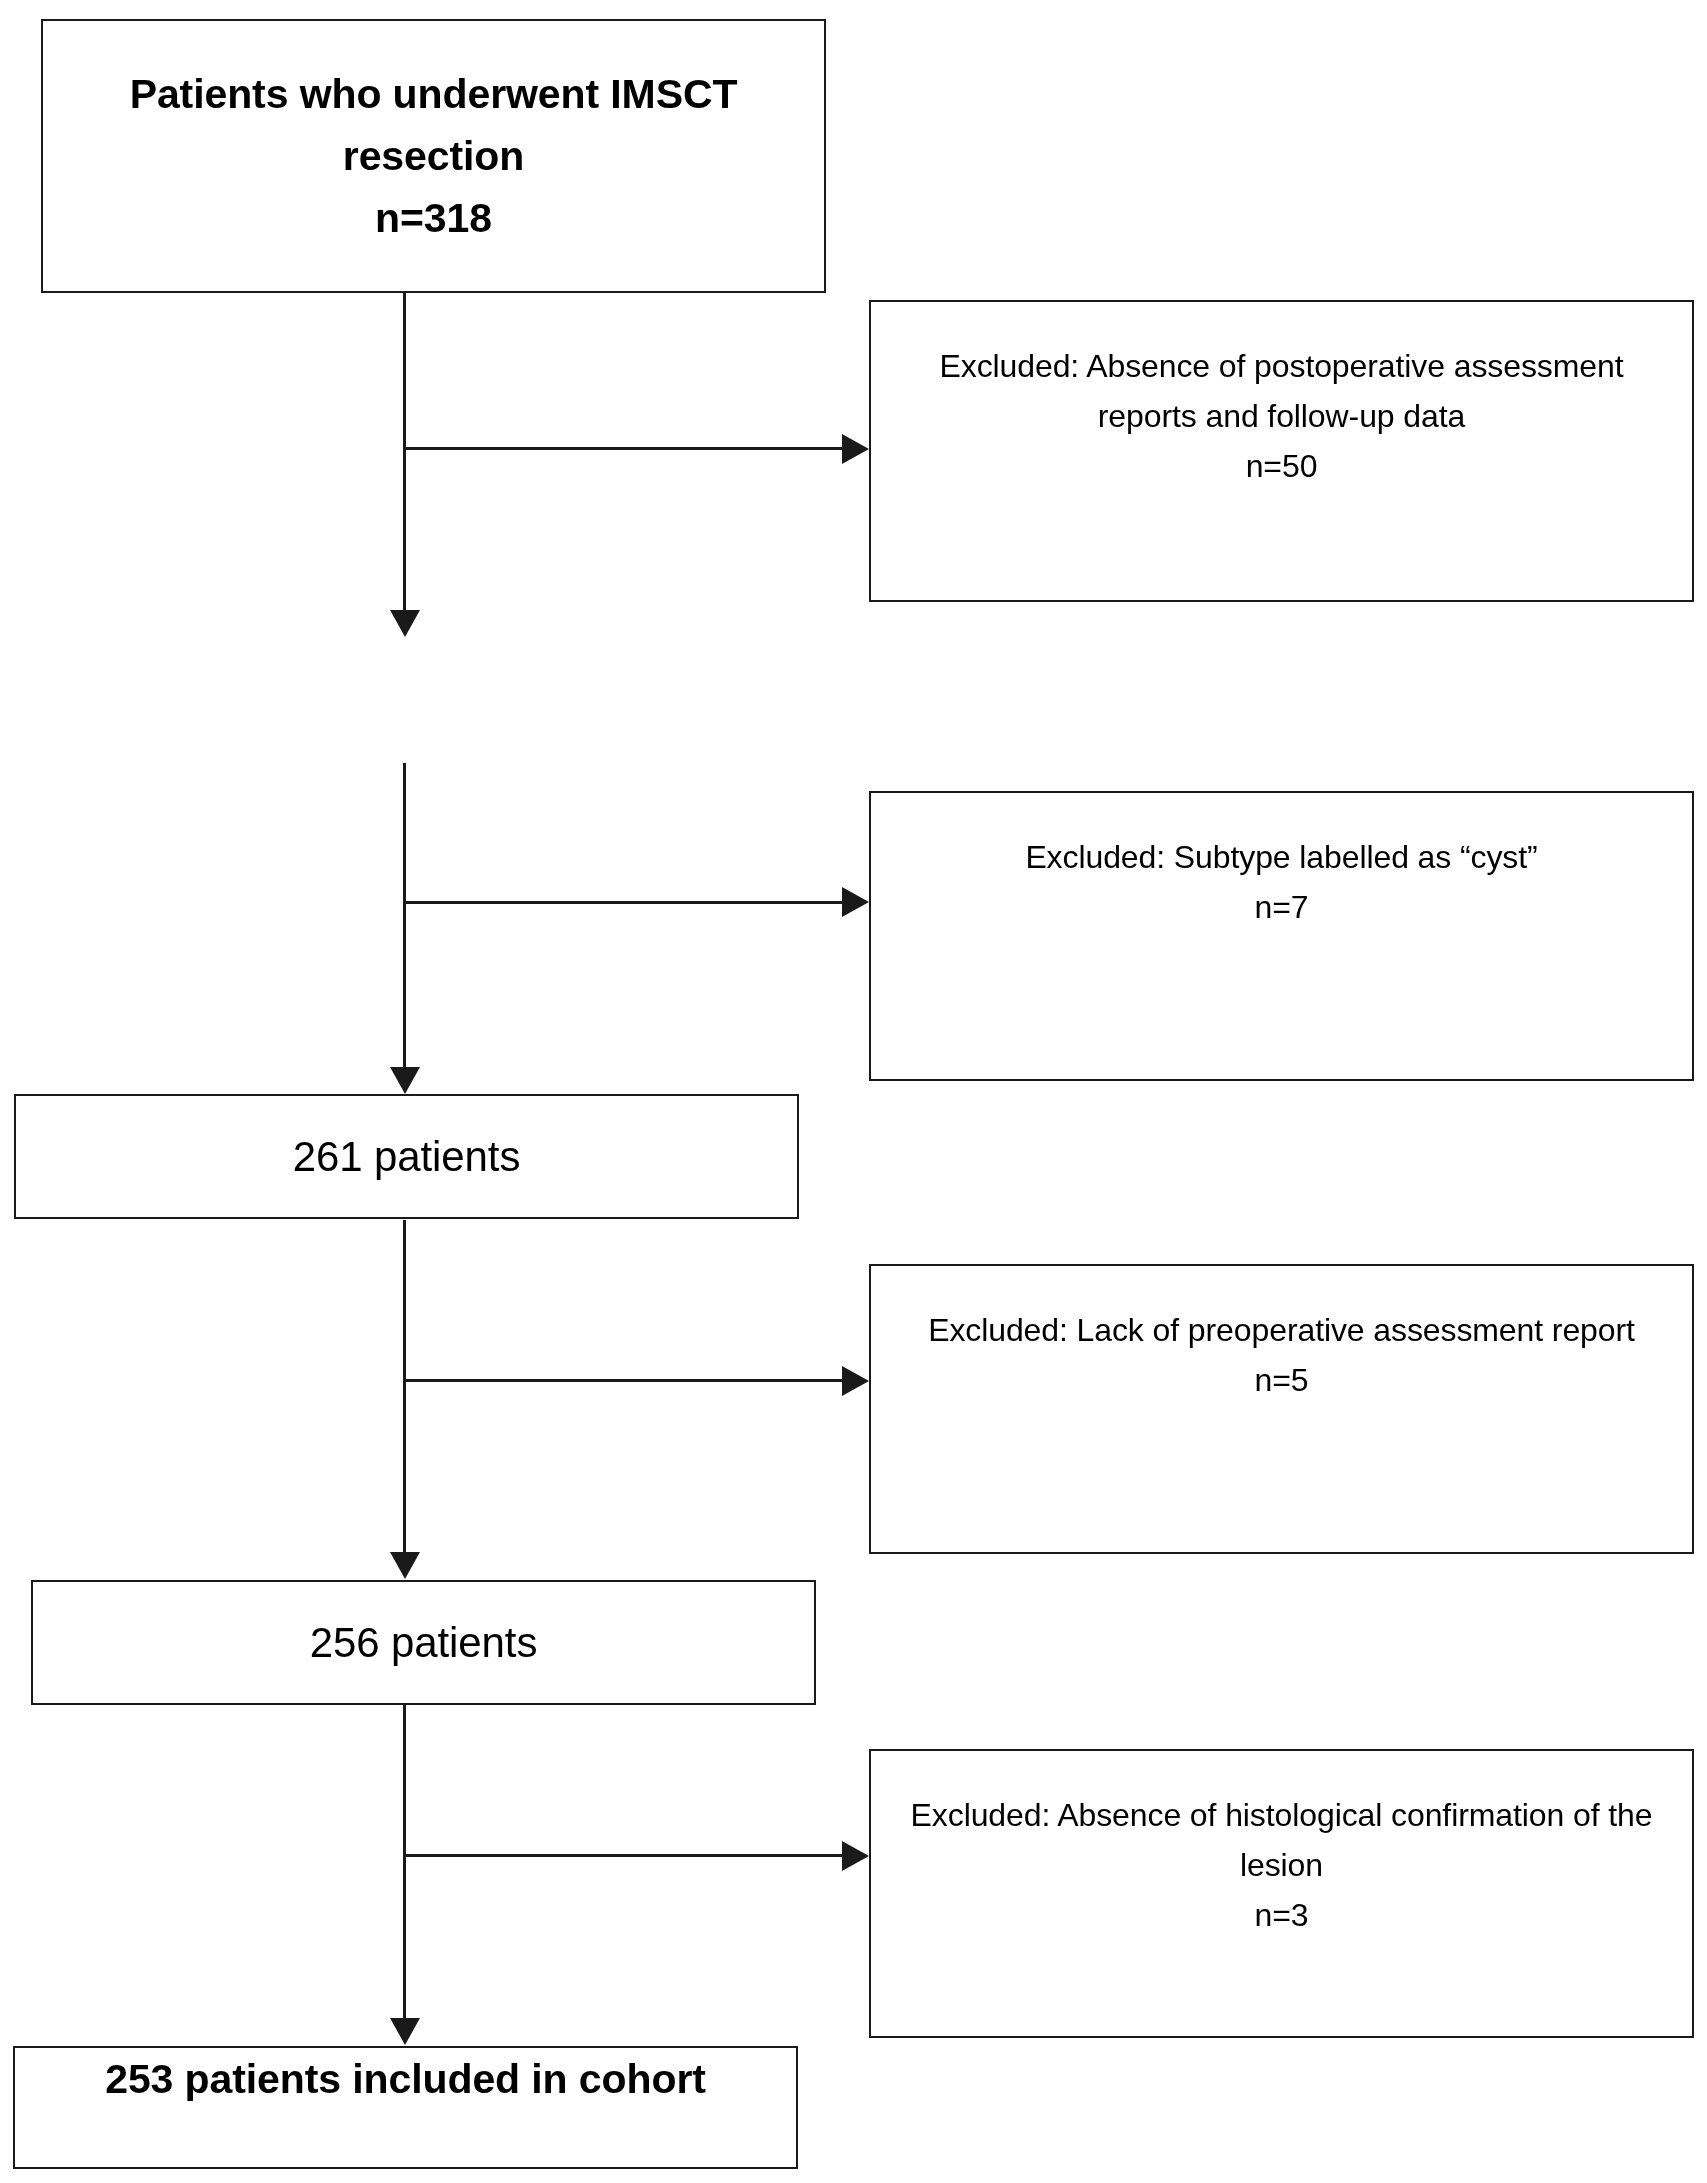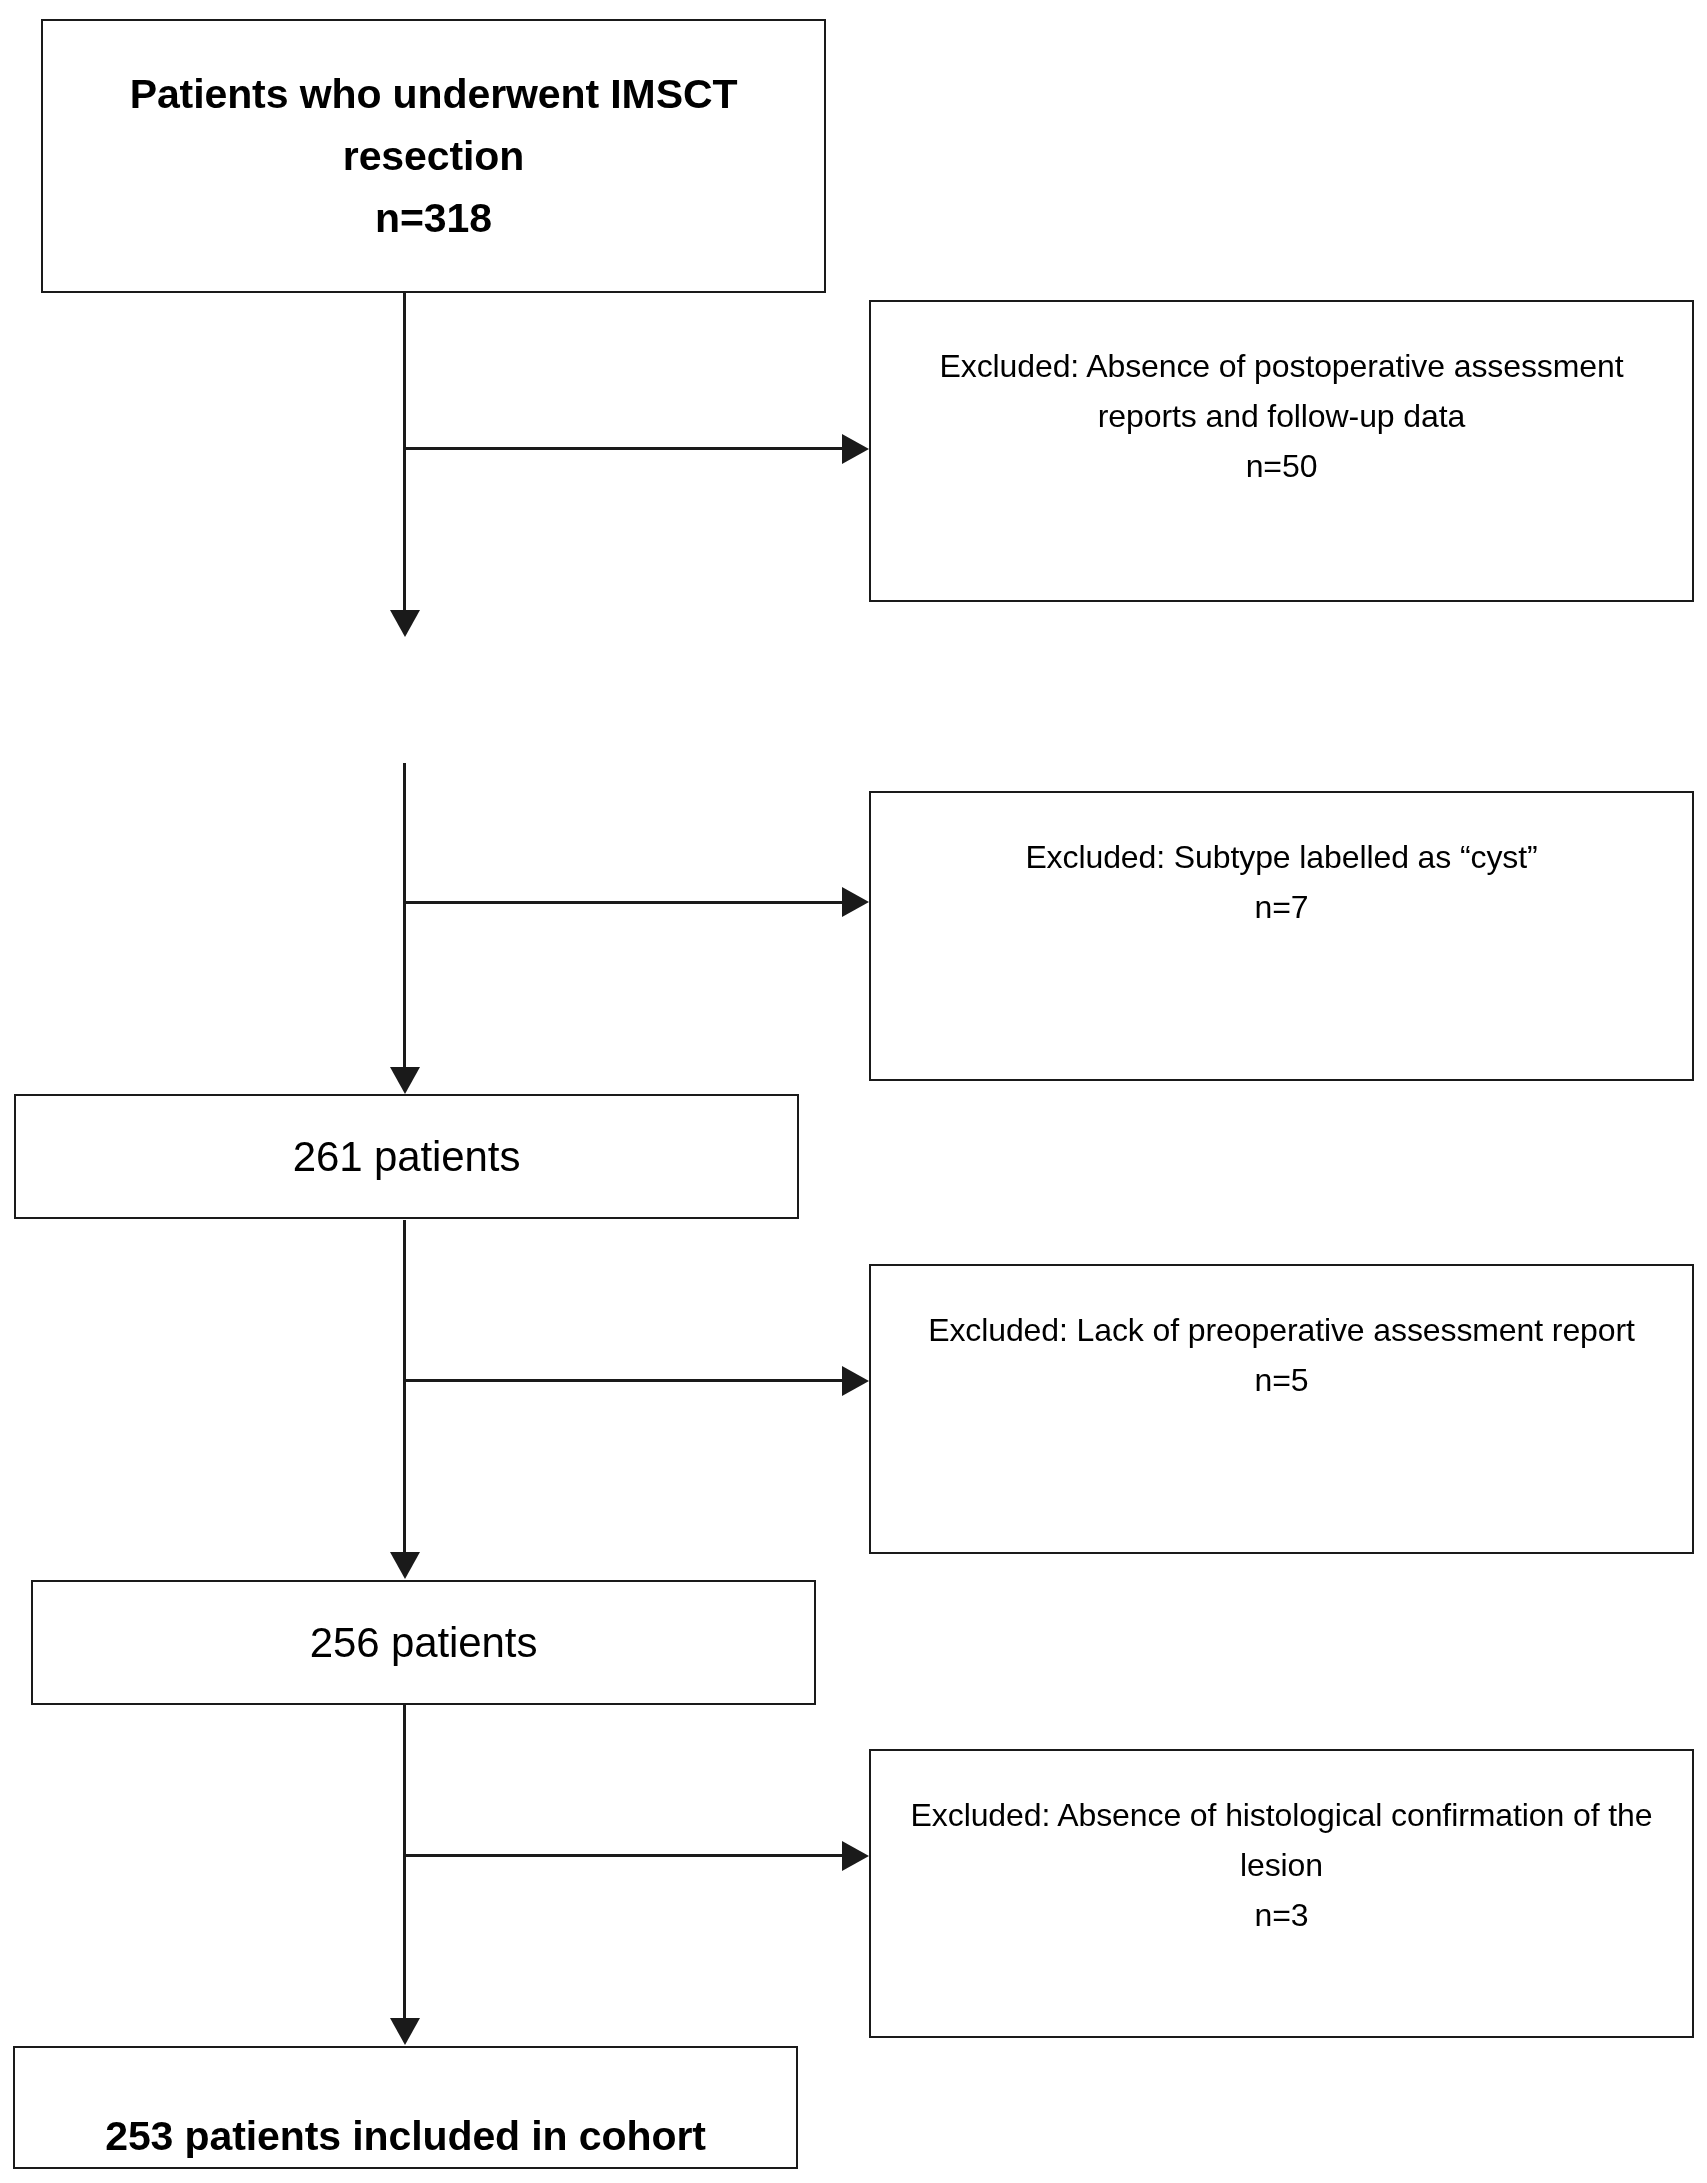--- a/index.html
+++ b/index.html
@@ -40,21 +40,21 @@
     font-size: 42px;
   }
   .node.terminal .node-text,
   .node.origin .node-text {
     font-weight: bold;
   }
   .node.origin {
     align-items: center;
   }
   .node.terminal {
-    align-items: flex-end;
+    align-items: flex-start;
   }
   
   .node.excluded {
     align-items: flex-start;
   }
   .node.excluded .node-text {
     padding-top: 40px;
     font-size: 32px;
     line-height: 1.56;
   }

